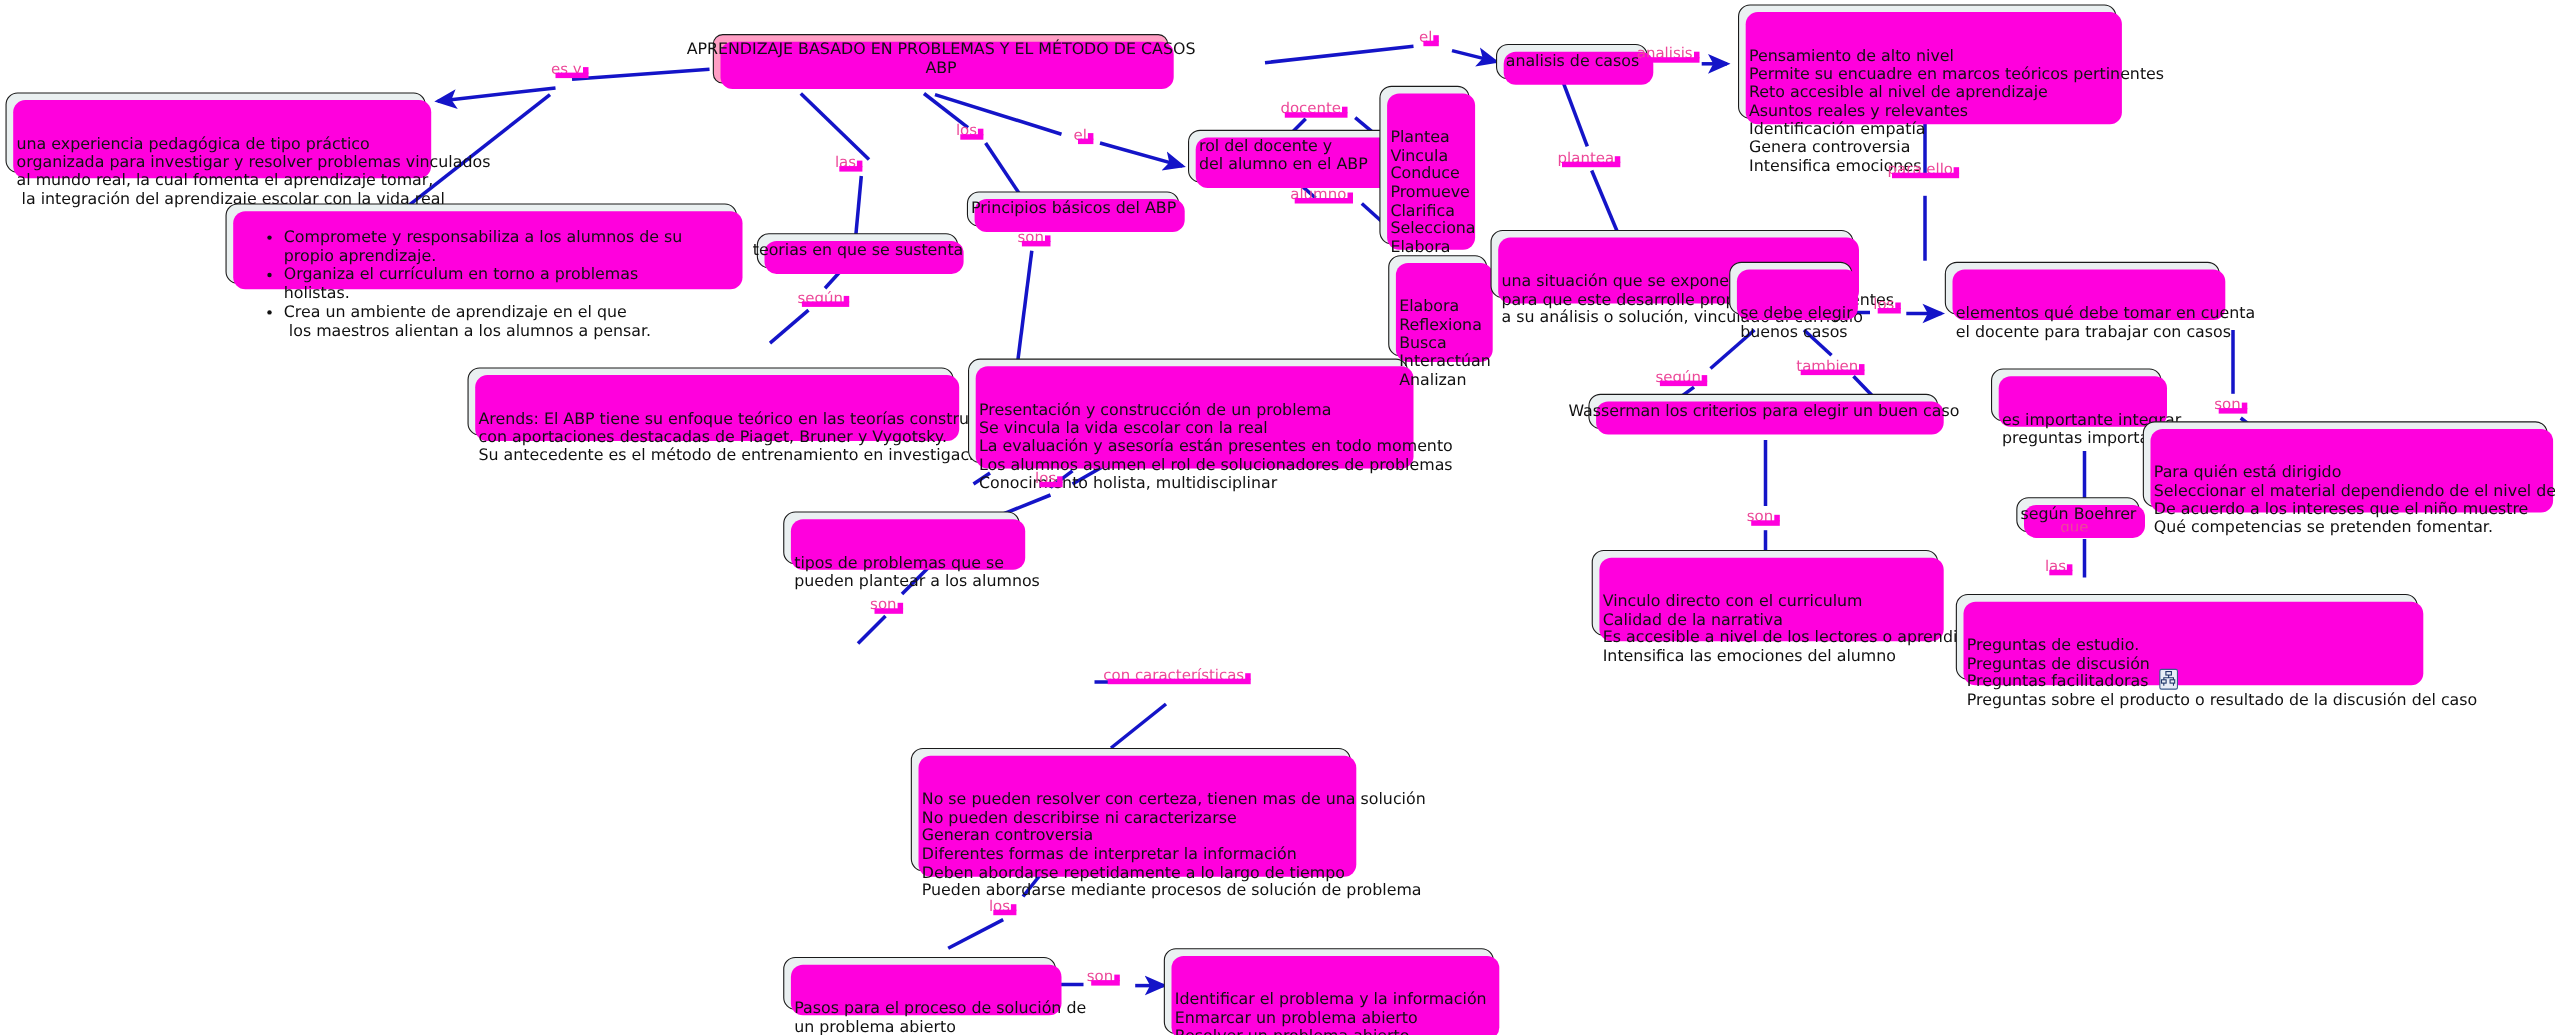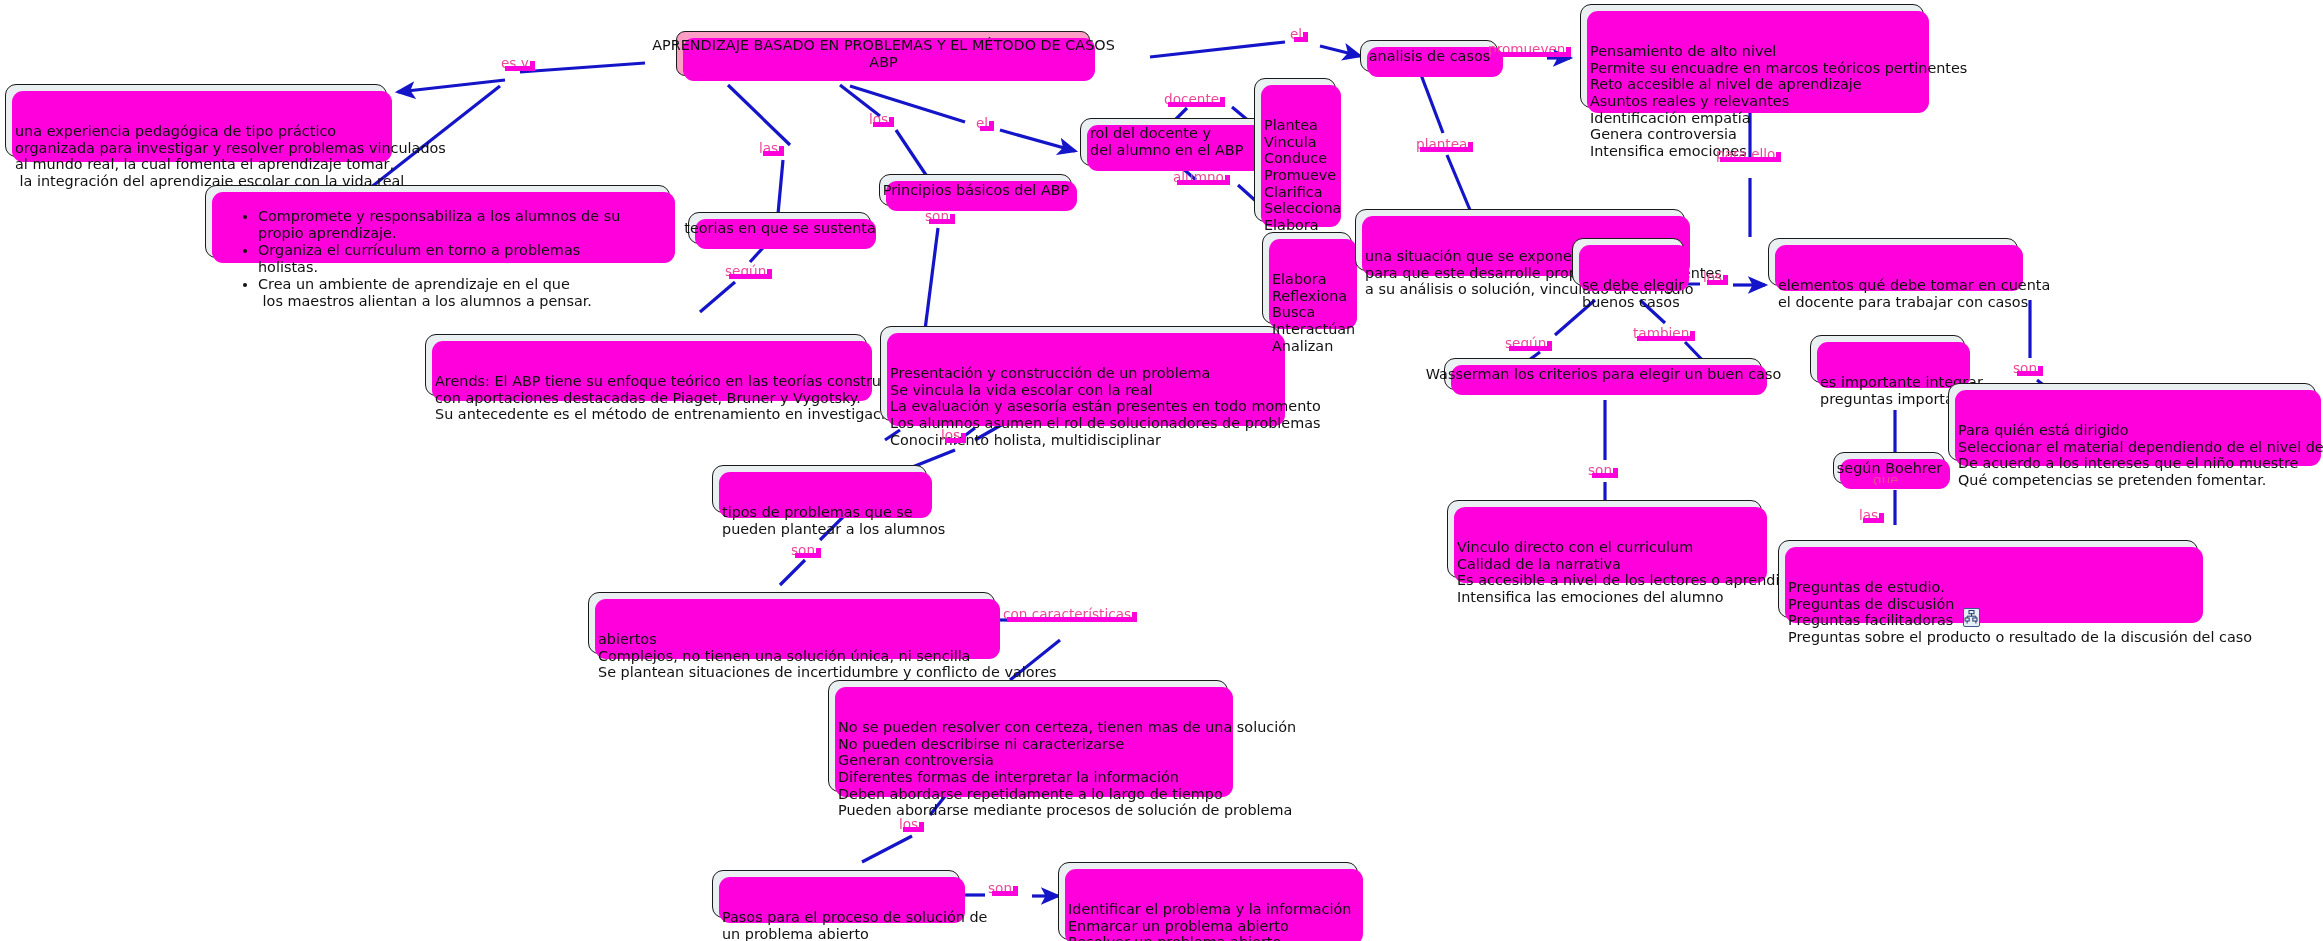--- a/index.html
+++ b/index.html
@@ -170,21 +170,21 @@
       <path d="M1060,640 L1010,680"></path>
 
       <path d="M950,790 L930,815"></path>
       <path d="M912,836 L862,862"></path>
 
       <path d="M955,895 L985,895"></path>
       <path d="M1032,896 L1058,896" marker-end="url(#arrow)"></path>
     </g>
   </svg>
 
-  <div class="node root center" style="left:648px;top:31px;width:414px;height:45px;justify-content:center;margin-left:28px;">
+  <div class="node root center" style="left:648px;top:31px;width:414px;height:45px;justify-content:center;">
     <span class="txt">APRENDIZAJE BASADO EN PROBLEMAS Y EL MÉTODO DE CASOS
 ABP</span>
   </div>
 
   <div class="node" style="left:5px;top:84px;width:382px;height:73px;">
     <span class="txt">una experiencia pedagógica de tipo práctico
 organizada para investigar y resolver problemas vinculados
 al mundo real, la cual fomenta el aprendizaje tomar,
  la integración del aprendizaje escolar con la vida real</span>
   </div>
@@ -317,25 +317,20 @@
         <path d="M3.1,12 L3.1,14.5 M11.9,12 L11.9,14.5"></path>
       </g>
     </svg>
   </div>
 
   <div class="node" style="left:712px;top:465px;width:215px;height:48px;">
     <span class="txt">tipos de problemas que se
 pueden plantear a los alumnos</span>
   </div>
 
-  <div class="node" style="left:588px;top:592px;width:407px;height:62px;">
-    <span class="txt">abiertos
-Complejos, no tienen una solución única, ni sencilla
-Se plantean situaciones de incertidumbre y conflicto de valores</span>
-  </div>
 
   <div class="node" style="left:828px;top:680px;width:400px;height:112px;">
     <span class="txt">No se pueden resolver con certeza, tienen mas de una solución
 No pueden describirse ni caracterizarse
 Generan controversia
 Diferentes formas de interpretar la información
 Deben abordarse repetidamente a lo largo de tiempo
 Pueden abordarse mediante procesos de solución de problema</span>
   </div>
 
@@ -351,21 +346,21 @@
 Cambiar la dirección de un problema abierto</span>
   </div>
 
   <span class="link-label" style="left:500px;top:56px;">es y</span>
   <span class="link-label" style="left:758px;top:141px;">las</span>
   <span class="link-label" style="left:868px;top:112px;">los</span>
   <span class="link-label" style="left:975px;top:116px;">el</span>
   <span class="link-label" style="left:1289px;top:27px;">el</span>
   <span class="link-label" style="left:1163px;top:92px;">docente</span>
   <span class="link-label" style="left:1172px;top:170px;">alumno</span>
-  <span class="link-label" style="left:1487px;top:42px;">promueven</span>
+  <span class="link-label" style="left:1487px;top:42px;">analisis</span>
   <span class="link-label" style="left:1415px;top:137px;">plantea</span>
   <span class="link-label" style="left:1715px;top:147px;">para ello</span>
   <span class="link-label" style="left:1702px;top:270px;">los</span>
   <span class="link-label" style="left:1504px;top:336px;">según</span>
   <span class="link-label" style="left:1632px;top:326px;">tambien</span>
   <span class="link-label" style="left:1587px;top:463px;">son</span>
   <span class="link-label" style="left:2012px;top:361px;">son</span>
   <span class="link-label" style="left:1872px;top:473px;">que</span>
   <span class="link-label" style="left:1858px;top:508px;">las</span>
   <span class="link-label" style="left:724px;top:264px;">según</span>

